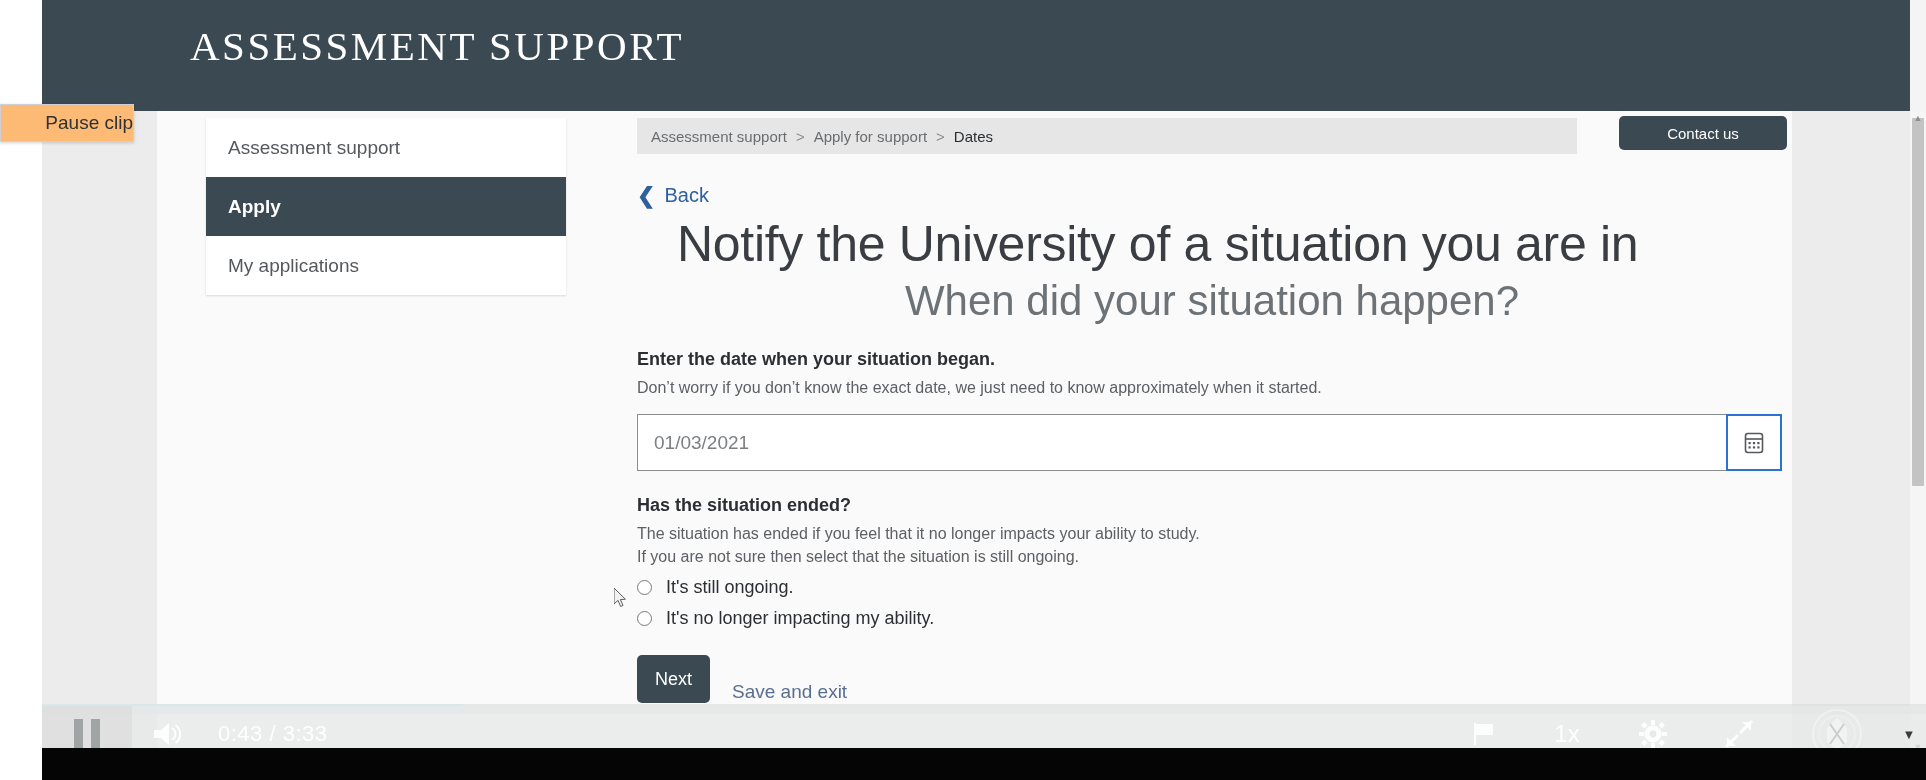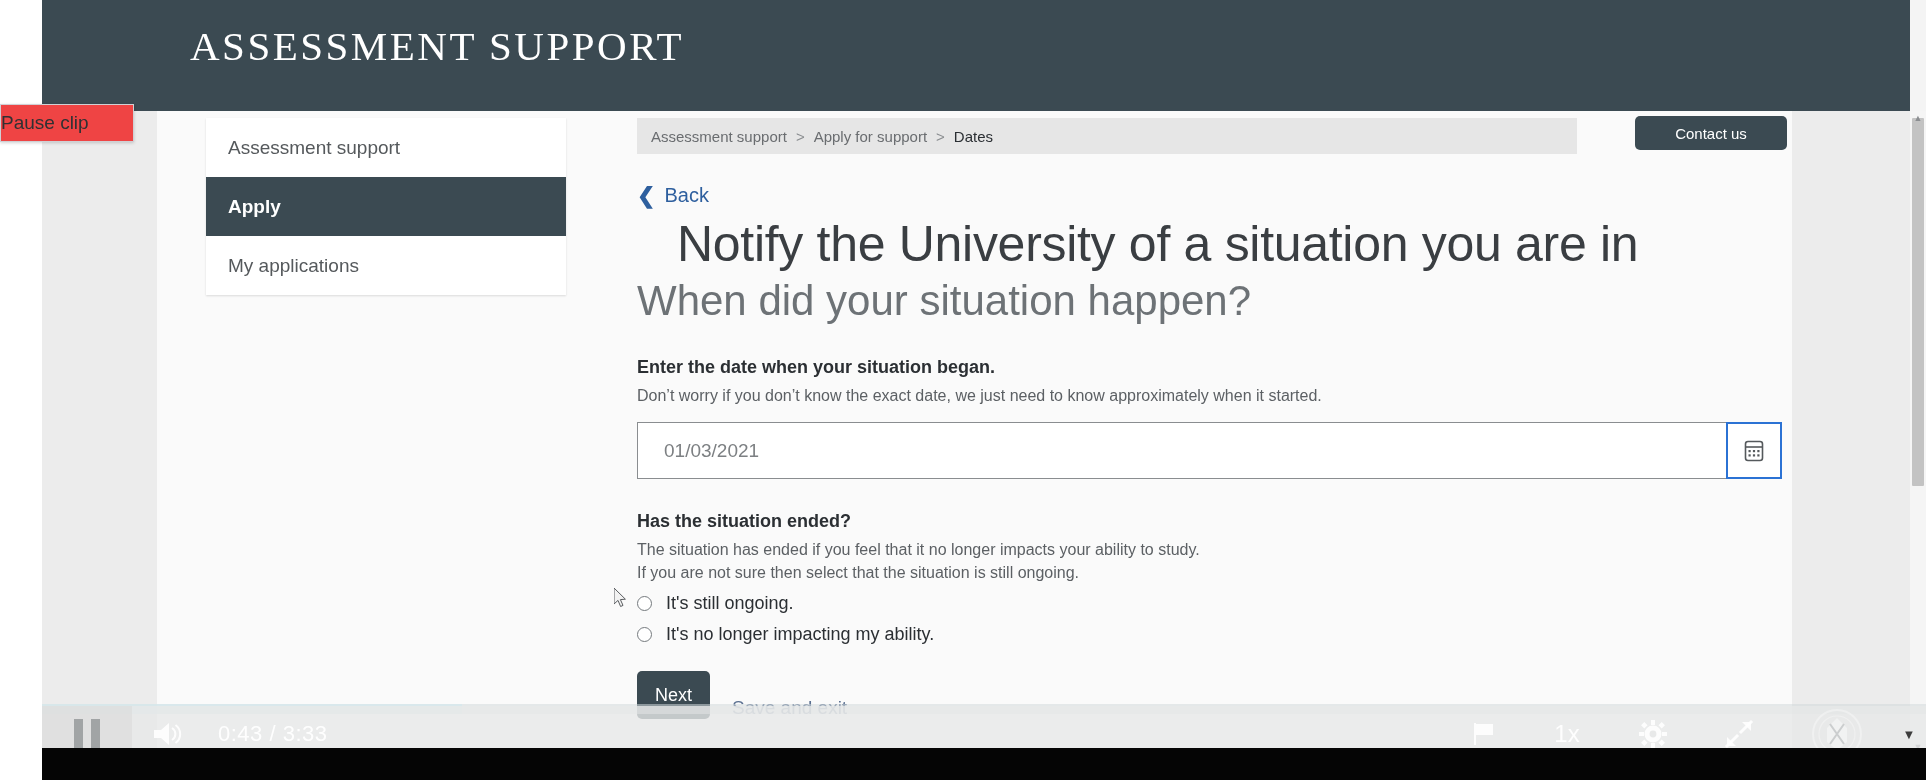--- a/index.html
+++ b/index.html
@@ -106,21 +106,21 @@
     font-size: 15px;
     color: #6a6d70;
     gap: 9px;
     white-space: nowrap;
   }
   .crumb-sep { color: #8a8d90; }
   .crumb.current { color: #2b2f33; }
   #contact-us {
     position: absolute;
     right: 0; top: -2px;
-    width: 152px; height: 34px;
+    width: 168px; height: 34px;
     background: #3b4a52;
     color: #ffffff;
     border: none;
     border-radius: 5px;
     font-size: 15px;
     font-family: "Liberation Sans", sans-serif;
     cursor: pointer;
   }
 
   #back-link {
@@ -147,24 +147,25 @@
     letter-spacing: -0.3px;
     white-space: nowrap;
     margin-left: 40px;
   }
   h2#h-sub {
     margin-top: 4px;
     font-size: 42px;
     font-weight: 300;
     color: #6d7276;
     white-space: nowrap;
+    text-align: center;
   }
 
   .field-label {
-    margin-top: 32px;
+    margin-top: 24px;
     font-size: 18px;
     font-weight: bold;
     color: #2b2f33;
   }
   .field-help {
     margin-top: 7px;
     font-size: 16px;
     color: #5c6064;
     line-height: 1.32;
   }
@@ -176,21 +177,21 @@
     width: 1145px; height: 57px;
   }
   #date-input {
     flex: 1;
     height: 57px;
     border: 1px solid #8a8d90;
     border-right: none;
     background: #ffffff;
     font-size: 19px;
     color: #7d8083;
-    padding-left: 26px;
+    padding-left: 16px;
     font-family: "Liberation Sans", sans-serif;
     outline: none;
   }
   #date-picker-btn {
     width: 56px; height: 57px;
     background: #ffffff;
     border: 2px solid #2b72d4;
     display: flex;
     align-items: center;
     justify-content: center;
@@ -266,25 +267,25 @@
     text-align: center;
   }
   #scroll-arrow-up { top: 113px; }
   #scroll-arrow-down { top: 742px; }
 
   
   #tooltip {
     position: absolute;
     left: 0px; top: 104px;
     width: 134px; height: 38px;
-    background: #ef4444;
+    background: #fdba74;
     border: 1px solid #d0d0d4;
     display: flex;
     align-items: center;
-    justify-content: flex-start;
+    justify-content: flex-end;
     font-size: 19px;
     color: #2f3133;
     box-shadow: 0 1px 3px rgba(0,0,0,.18);
     z-index: 40;
   }
 
   
   #progress-bar {
     position: absolute;
     left: 42px; bottom: 66px;

